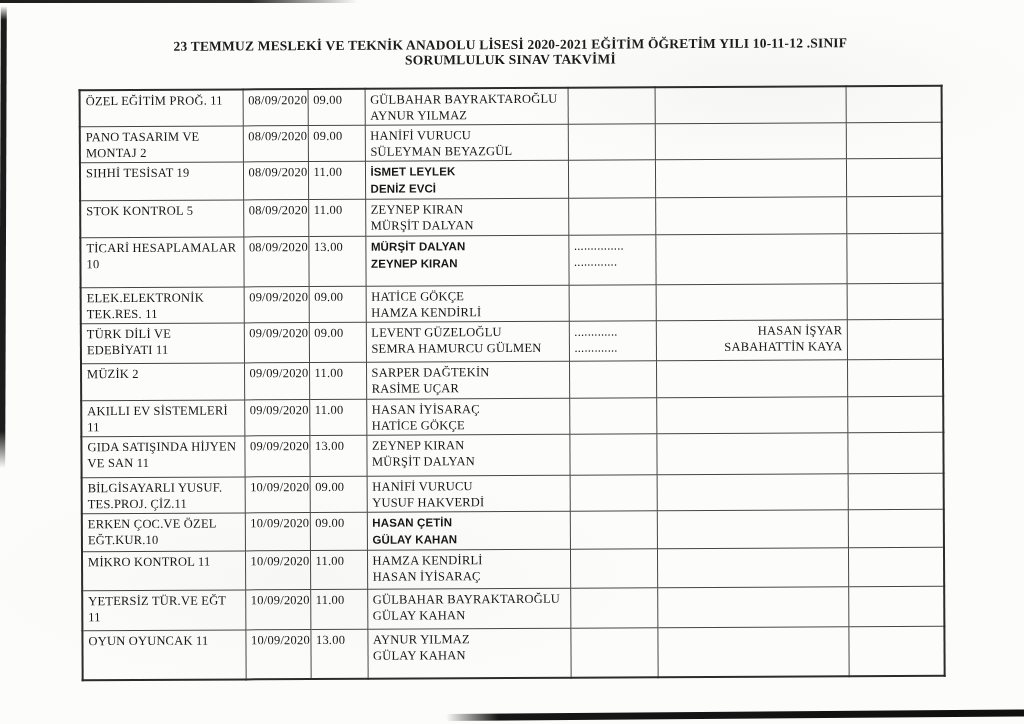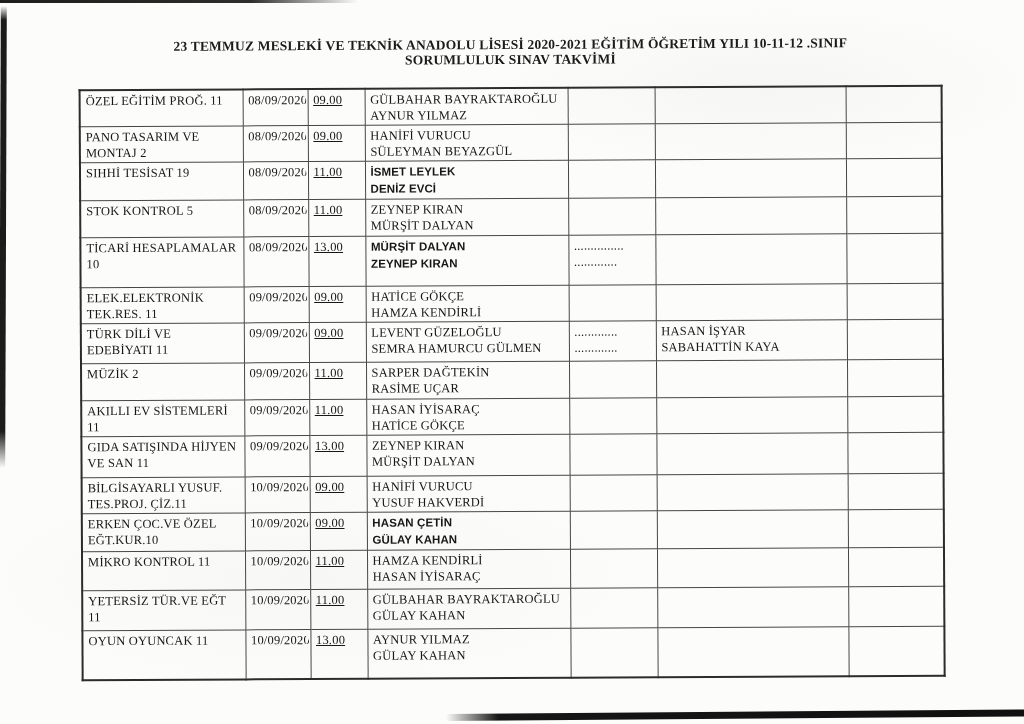--- a/index.html
+++ b/index.html
@@ -78,38 +78,38 @@
     padding: 2px 4px 1px 5px;
     font-size: 12.5px;
     line-height: 16px;
     letter-spacing: 0.2px;
     color: #171717;
     overflow: hidden;
   }
   table.sched {
     border: 2px solid #2c2c2c;
   }
-  td.c-date { padding-left: 5px; font-size: 12px; border-radius: 15px; }
-  td.c-time { padding-left: 6px; font-size: 12px; text-decoration: underline; }
+  td.c-date { padding-left: 5px; font-size: 12px; }
+  td.c-time { padding-left: 6px; font-size: 12px; }
   td.c-teachers div { white-space: nowrap; }
   td.c-teachers.sans {
     font-family: "Liberation Sans", sans-serif;
     font-size: 11.5px;
     font-weight: bold;
     letter-spacing: 0.1px;
     line-height: 17px;
   }
   td.c-notes {
     padding-left: 8px;
     font-size: 12px;
     letter-spacing: 1.2px;
     line-height: 15px;
     color: #2a2a2a;
   }
-  td.c-observers div { white-space: nowrap; }
+  td.c-observers div { white-space: nowrap; text-align: right; }
 </style>
 </head>
 <body>
 
 <div id="paper">
   <div class="rotated">
 
     <div class="doc-title">
       <div>23 TEMMUZ MESLEKİ VE TEKNİK ANADOLU LİSESİ 2020-2021 EĞİTİM ÖĞRETİM YILI 10-11-12 .SINIF</div>
       <div>SORUMLULUK SINAV TAKVİMİ</div>

